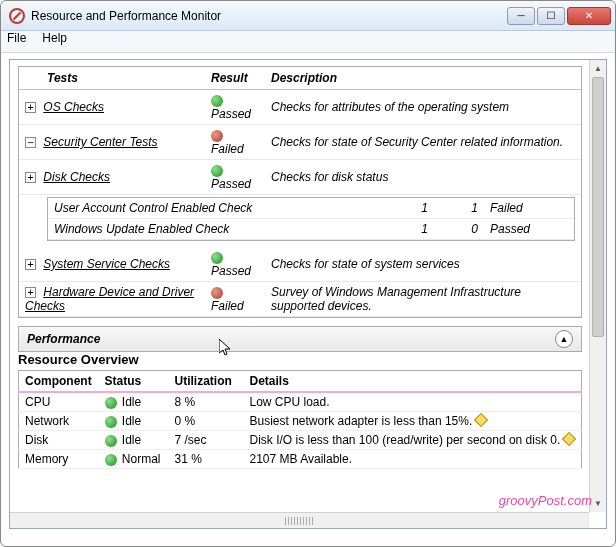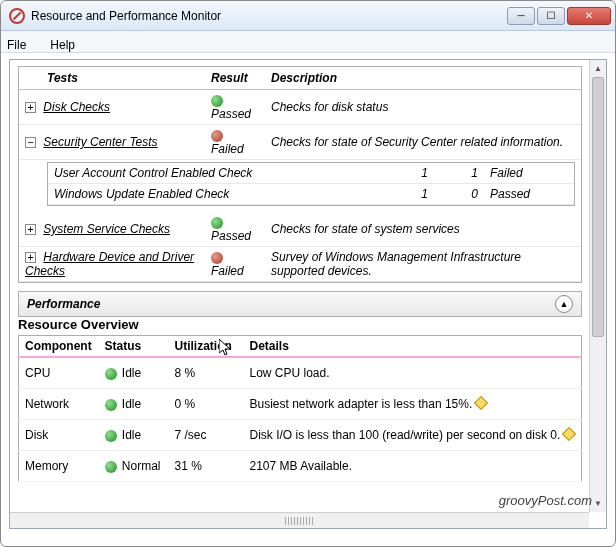--- a/index.html
+++ b/index.html
@@ -54,23 +54,23 @@
     background: linear-gradient(to bottom, #e67a70, #c9463a);
     color: #fff;
     border-color: #a2362d;
     width: 44px;
   }
   .menubar {
     height: 22px;
     background: #f5f7fb;
     border-bottom: 1px solid #d4dae4;
     display: flex;
-    align-items: flex-end;
+    align-items: flex-start;
     padding: 0 6px;
-    gap: 24px;
+    gap: 16px;
   }
   .menubar .menuitem { cursor: pointer; }
   .content {
     padding: 6px 8px;
     height: 478px;
     overflow: hidden;
     position: relative;
   }
   .scrollarea {
     border: 1px solid #9aa7b8;
@@ -209,36 +209,36 @@
     font-size: 12px;
     border: 1px solid #adadad;
   }
   table.resource th {
     text-align: left;
     font-weight: bold;
     padding: 3px 6px;
     border-bottom: 2px solid #f9a8d4;
   }
   table.resource td {
-    padding: 8px 6px;
+    padding: 2px 6px;
     border-bottom: 1px solid #eee;
   }
   .editicon {
     display: inline-block;
     width: 10px; height: 10px;
     background: #ffd966;
     border: 1px solid #b38f00;
     margin-left: 4px;
     transform: rotate(45deg);
   }
   .watermark {
     position: absolute;
     right: 14px;
     bottom: 20px;
-    color: #404040;
+    color: #ec4899;
     font-style: italic;
     font-size: 13px;
     pointer-events: none;
   }
   .cursor {
     position: absolute;
     left: 218px; top: 338px;
     width: 14px; height: 18px;
     pointer-events: none;
     z-index: 10;
@@ -274,35 +274,42 @@
               <col style="width:60px">
               <col>
             </colgroup>
           <tbody>
               <tr>
             <th style="padding-left:28px">Tests</th>
             <th>Result</th>
             <th>Description</th>
           </tr>
 
+          <tr>
+            <td><span class="expander">+</span>
+                <span class="testlink">OS Checks</span></td>
+            <td><span class="status-dot passed"></span>
+                <span>Passed</span></td>
+            <td>Checks for attributes of the operating system</td>
+          </tr>
+
+          <tr>
+            <td><span class="expander">−</span>
+                <span class="testlink">Security Center Tests</span></td>
+            <td><span class="status-dot failed"></span>
+                <span>Failed</span></td>
+            <td>Checks for state of Security Center related information.</td>
+          </tr>
 
           <tr>
             <td><span class="expander">+</span>
                 <span class="testlink">Disk Checks</span></td>
             <td><span class="status-dot passed"></span>
                 <span>Passed</span></td>
             <td>Checks for disk status</td>
-          </tr>
-
-          <tr>
-            <td><span class="expander">−</span>
-                <span class="testlink">Security Center Tests</span></td>
-            <td><span class="status-dot failed"></span>
-                <span>Failed</span></td>
-            <td>Checks for state of Security Center related information.</td>
           </tr>
 
           <tr>
                 <td colspan="3" style="padding:0;border:none">
             <div class="subtable-wrap">
               <table class="checks" style="width:100%">
                 <colgroup>
                         <col>
                         <col style="width:50px">
                         <col style="width:50px">

